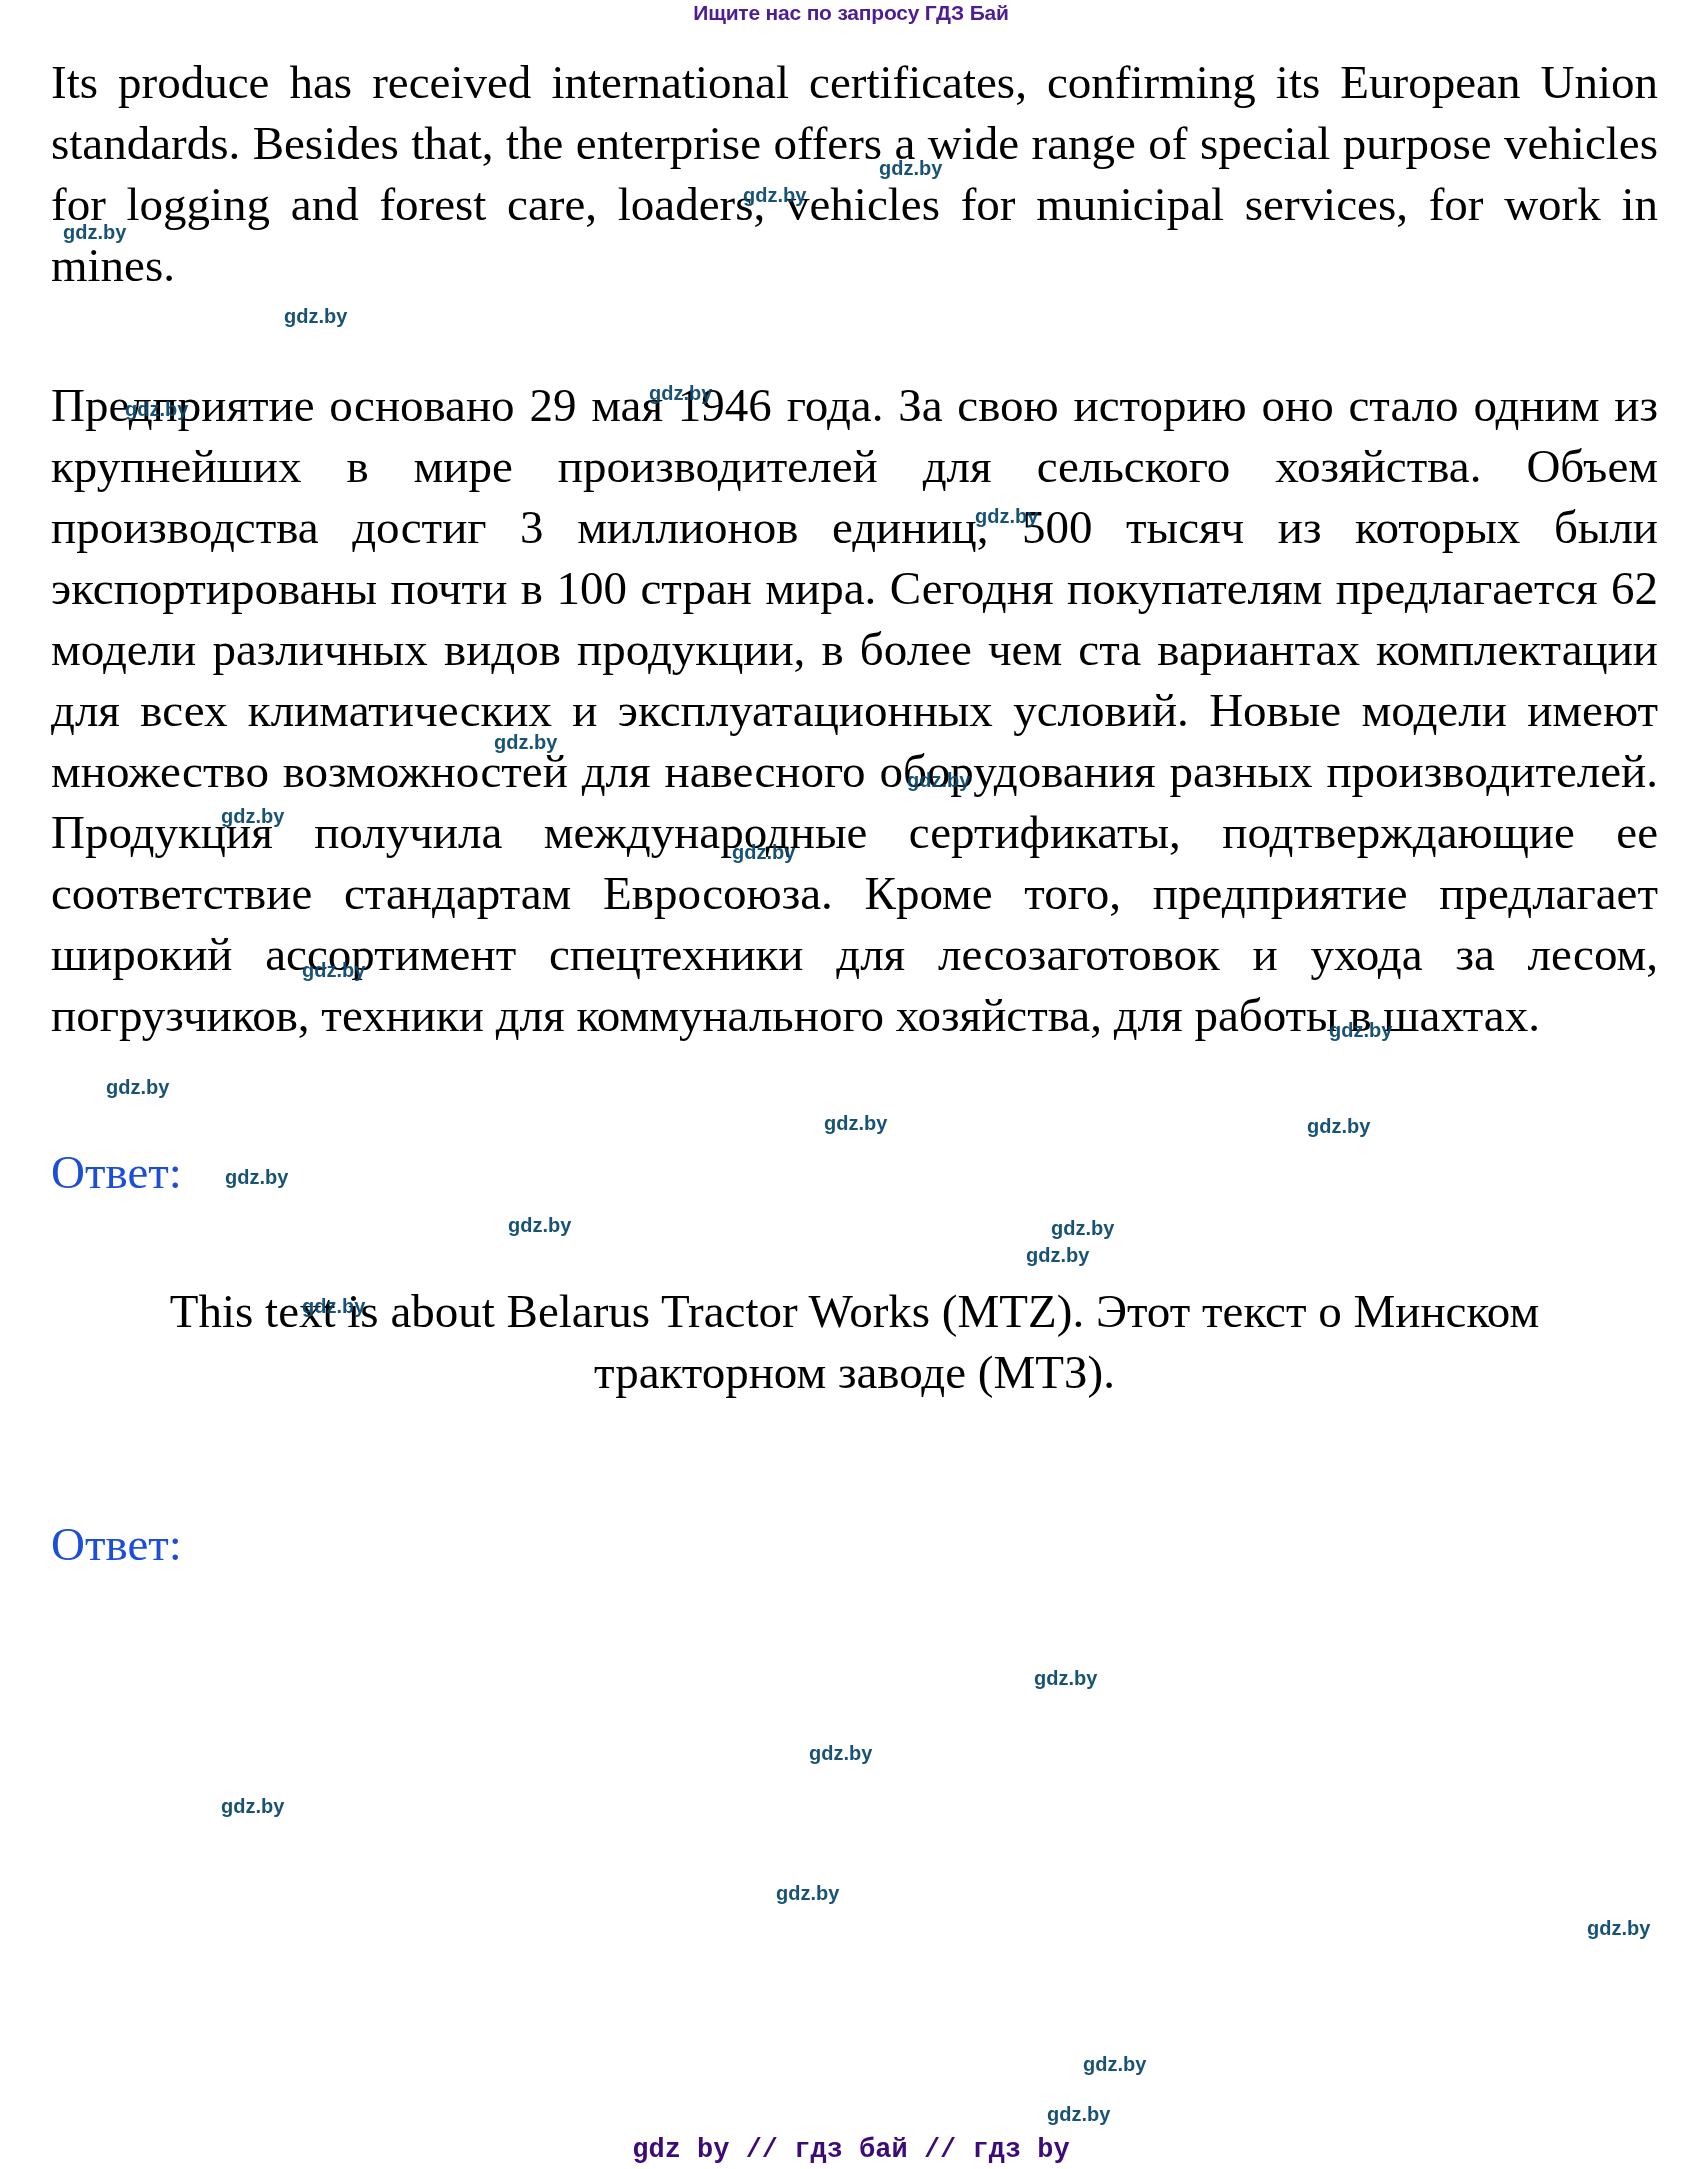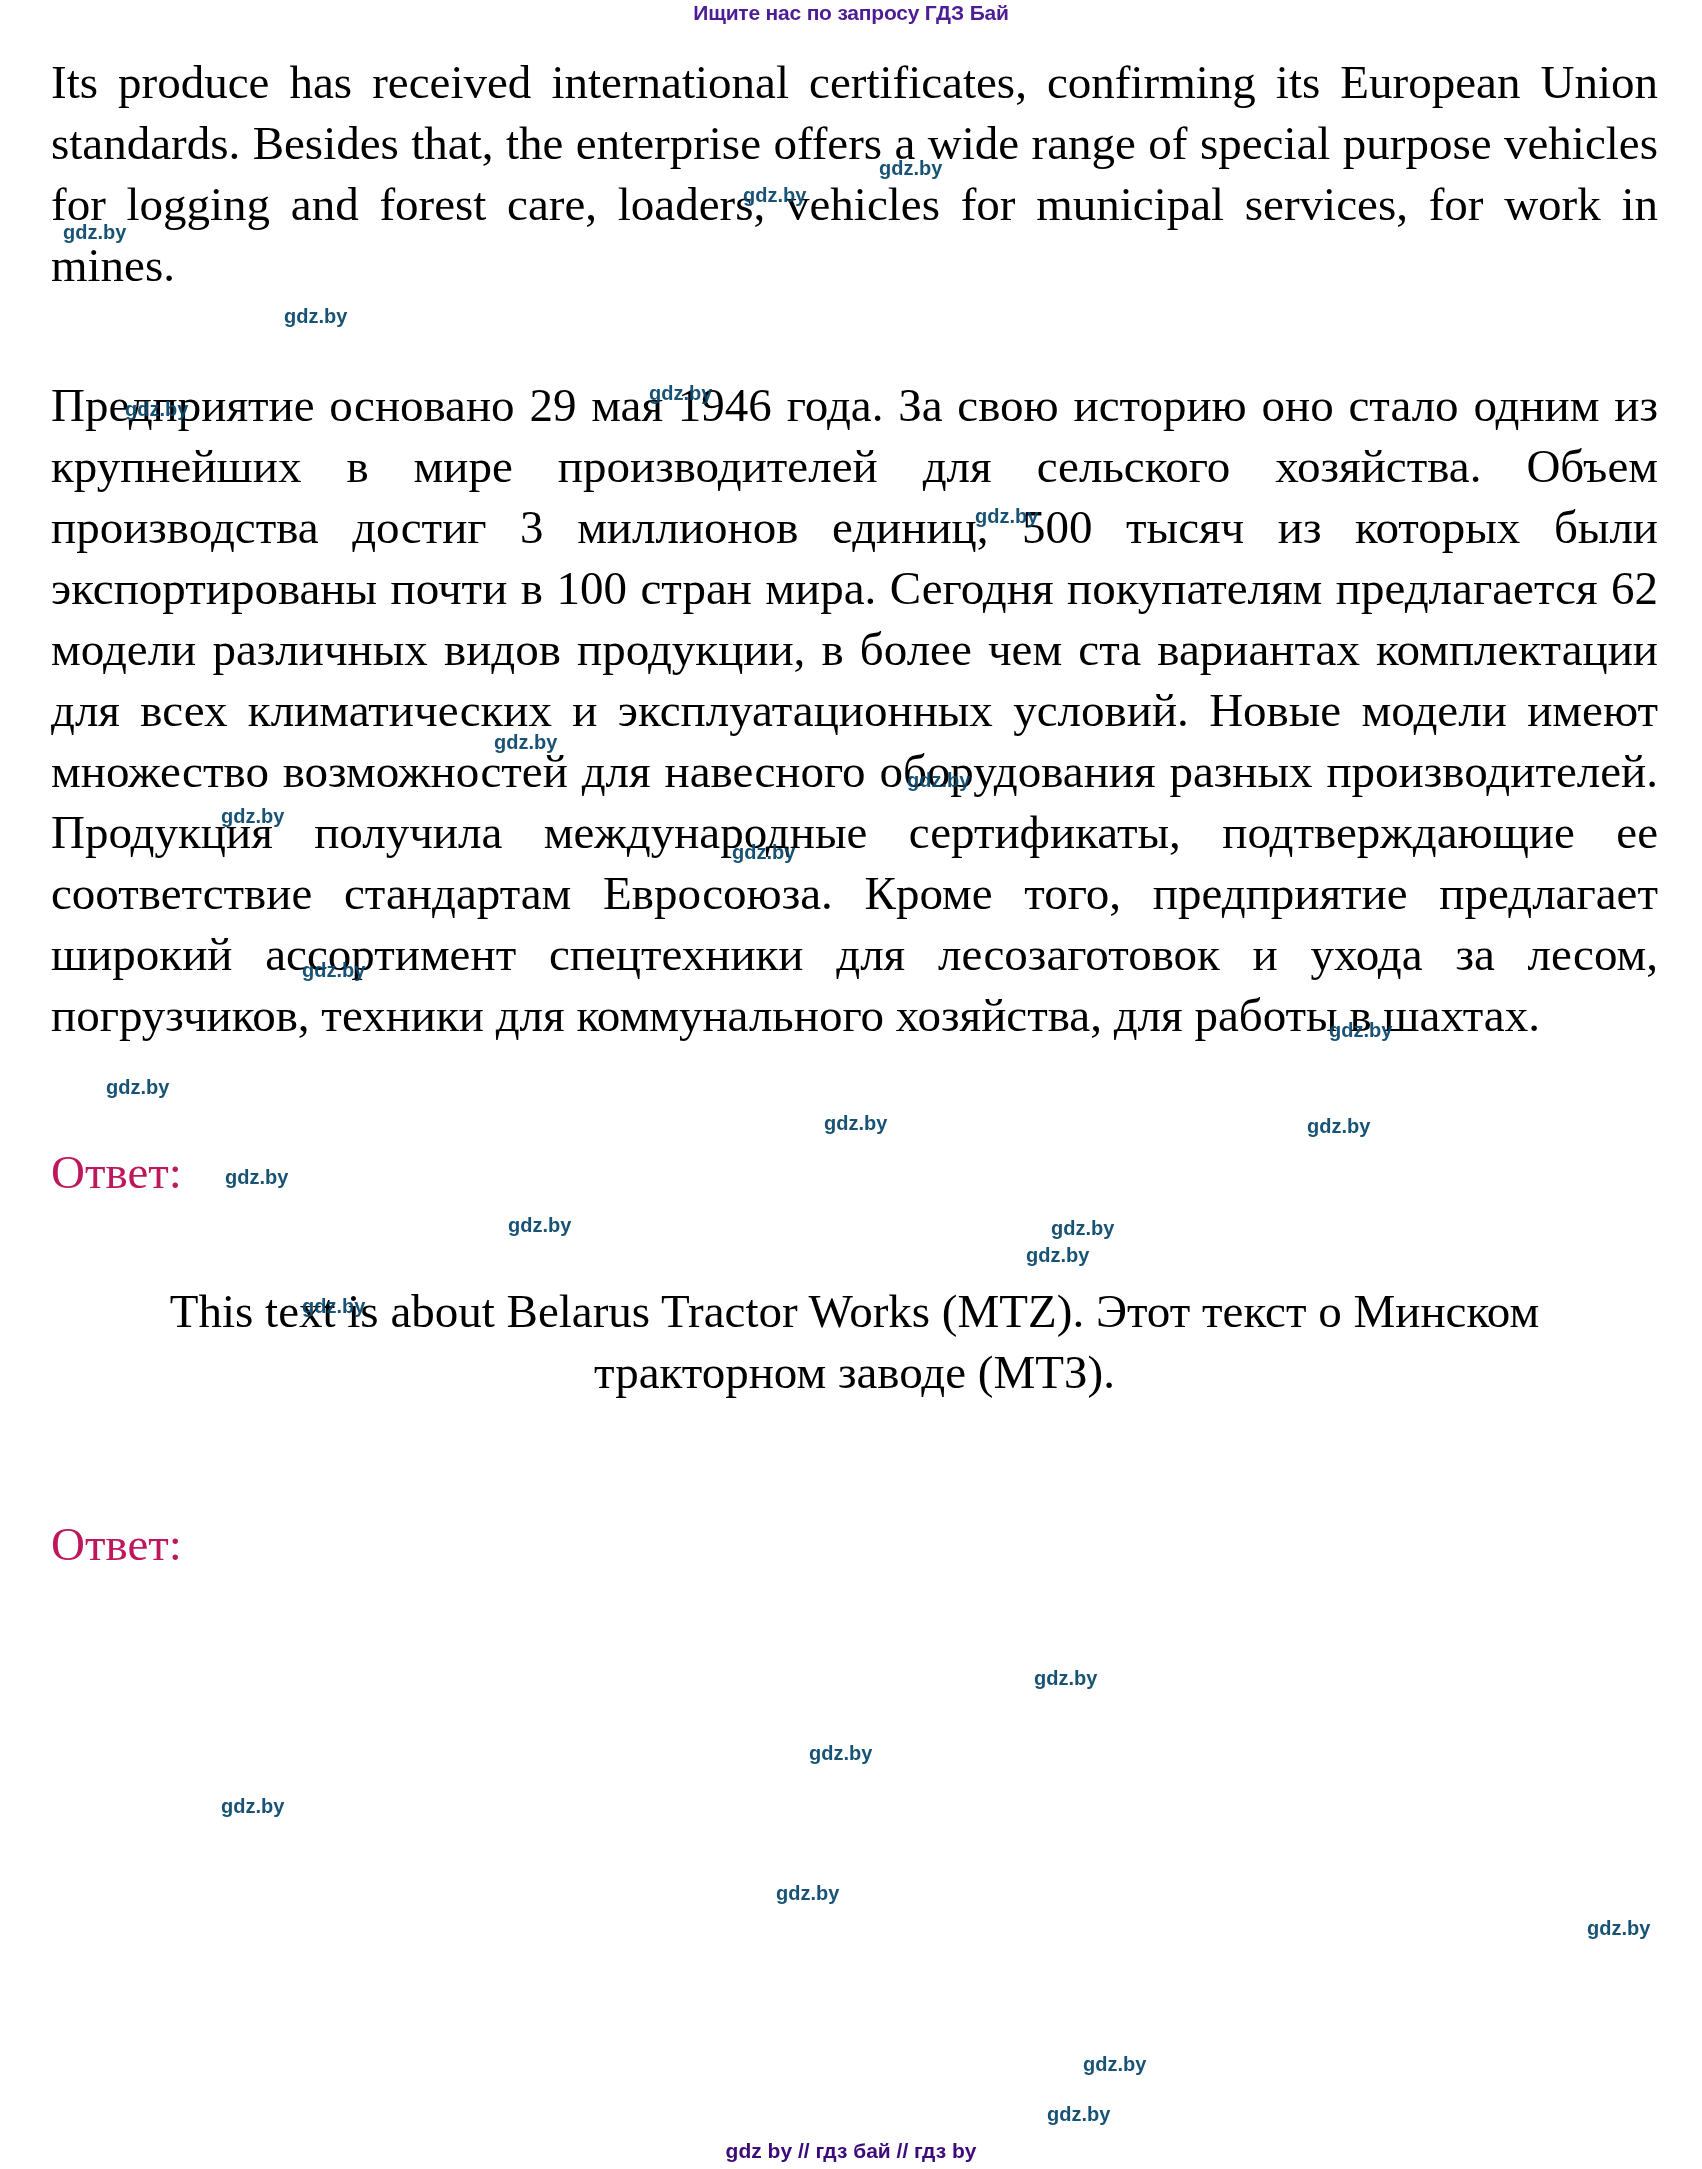--- a/index.html
+++ b/index.html
@@ -58,21 +58,21 @@
     text-align: center;
   }
   .gap-m  { height: 56px; }
   .gap-l  { height: 79px; }
   .gap-xl { height: 97px; }
 
   .label-line {
     margin: 0;
     font-size: 47px;
     line-height: 59px;
-    color: #be185d;
+    color: #1d4ed8;
     text-align: left;
   }
 
   
   .wm {
     position: absolute;
     color: #0c4a6e;
     font-family: "Liberation Sans", "DejaVu Sans", sans-serif;
     font-size: 20px;
     font-weight: bold;
@@ -83,22 +83,22 @@
   }
 
   
   .promo-footer {
     position: absolute;
     bottom: 5.4px;
     left: 0;
     width: 100%;
     text-align: center;
     color: #3d0a7a;
-    font-family: Liberation Sans, sans-serif;
-    font-size: 21px;
+    font-family: Liberation Mono, monospace;
+    font-size: 27px;
     font-weight: bold;
     line-height: 27px;
     white-space: nowrap;
   }
 </style>
 </head>
 <body>
 
 <div id="page">
 

